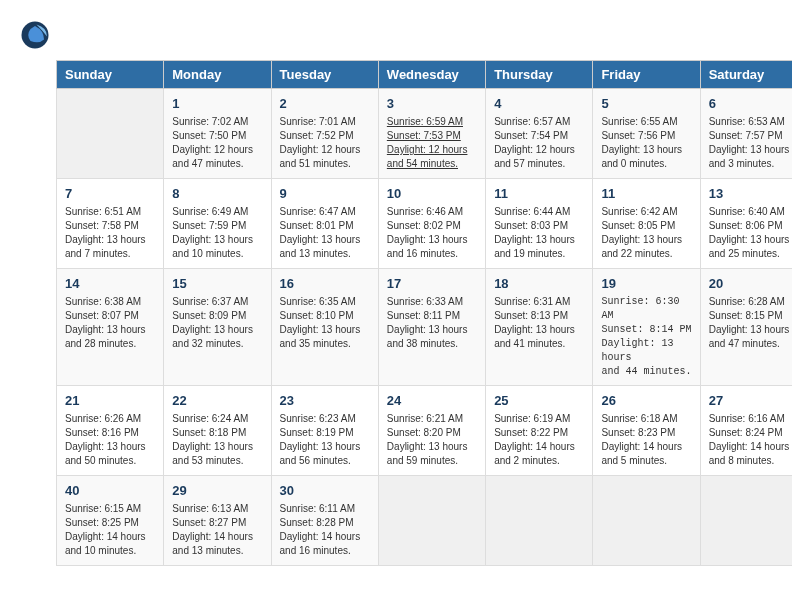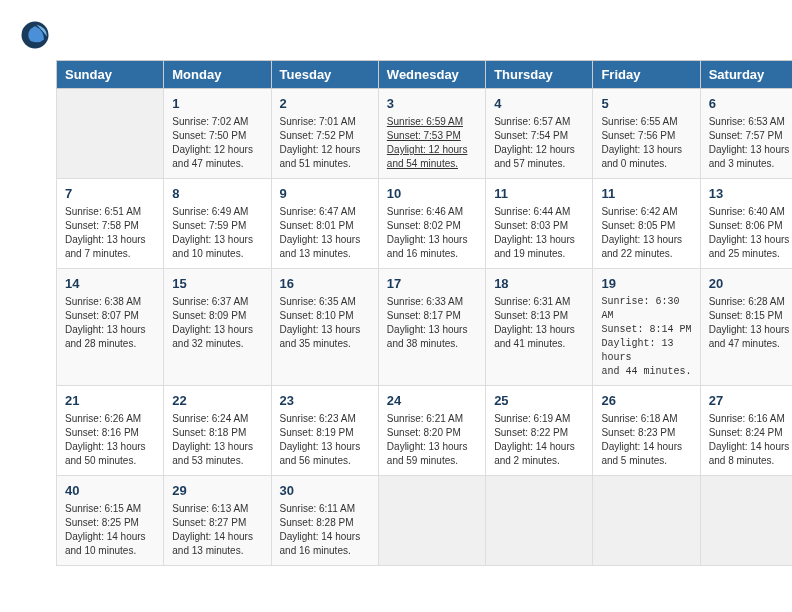--- a/index.html
+++ b/index.html
@@ -239,21 +239,21 @@
         <td>
           <span class="day-number">16</span>
           <div class="day-info" style="white-space: pre-line;">Sunrise: 6:35 AM
 Sunset: 8:10 PM
 Daylight: 13 hours
 and 35 minutes.</div>
         </td>
         <td>
           <span class="day-number">17</span>
           <div class="day-info" style="white-space: pre-line;">Sunrise: 6:33 AM
-Sunset: 8:17 PM
+Sunset: 8:11 PM
 Daylight: 13 hours
 and 38 minutes.</div>
         </td>
         <td>
           <span class="day-number">18</span>
           <div class="day-info" style="white-space: pre-line;">Sunrise: 6:31 AM
 Sunset: 8:13 PM
 Daylight: 13 hours
 and 41 minutes.</div>
         </td>

